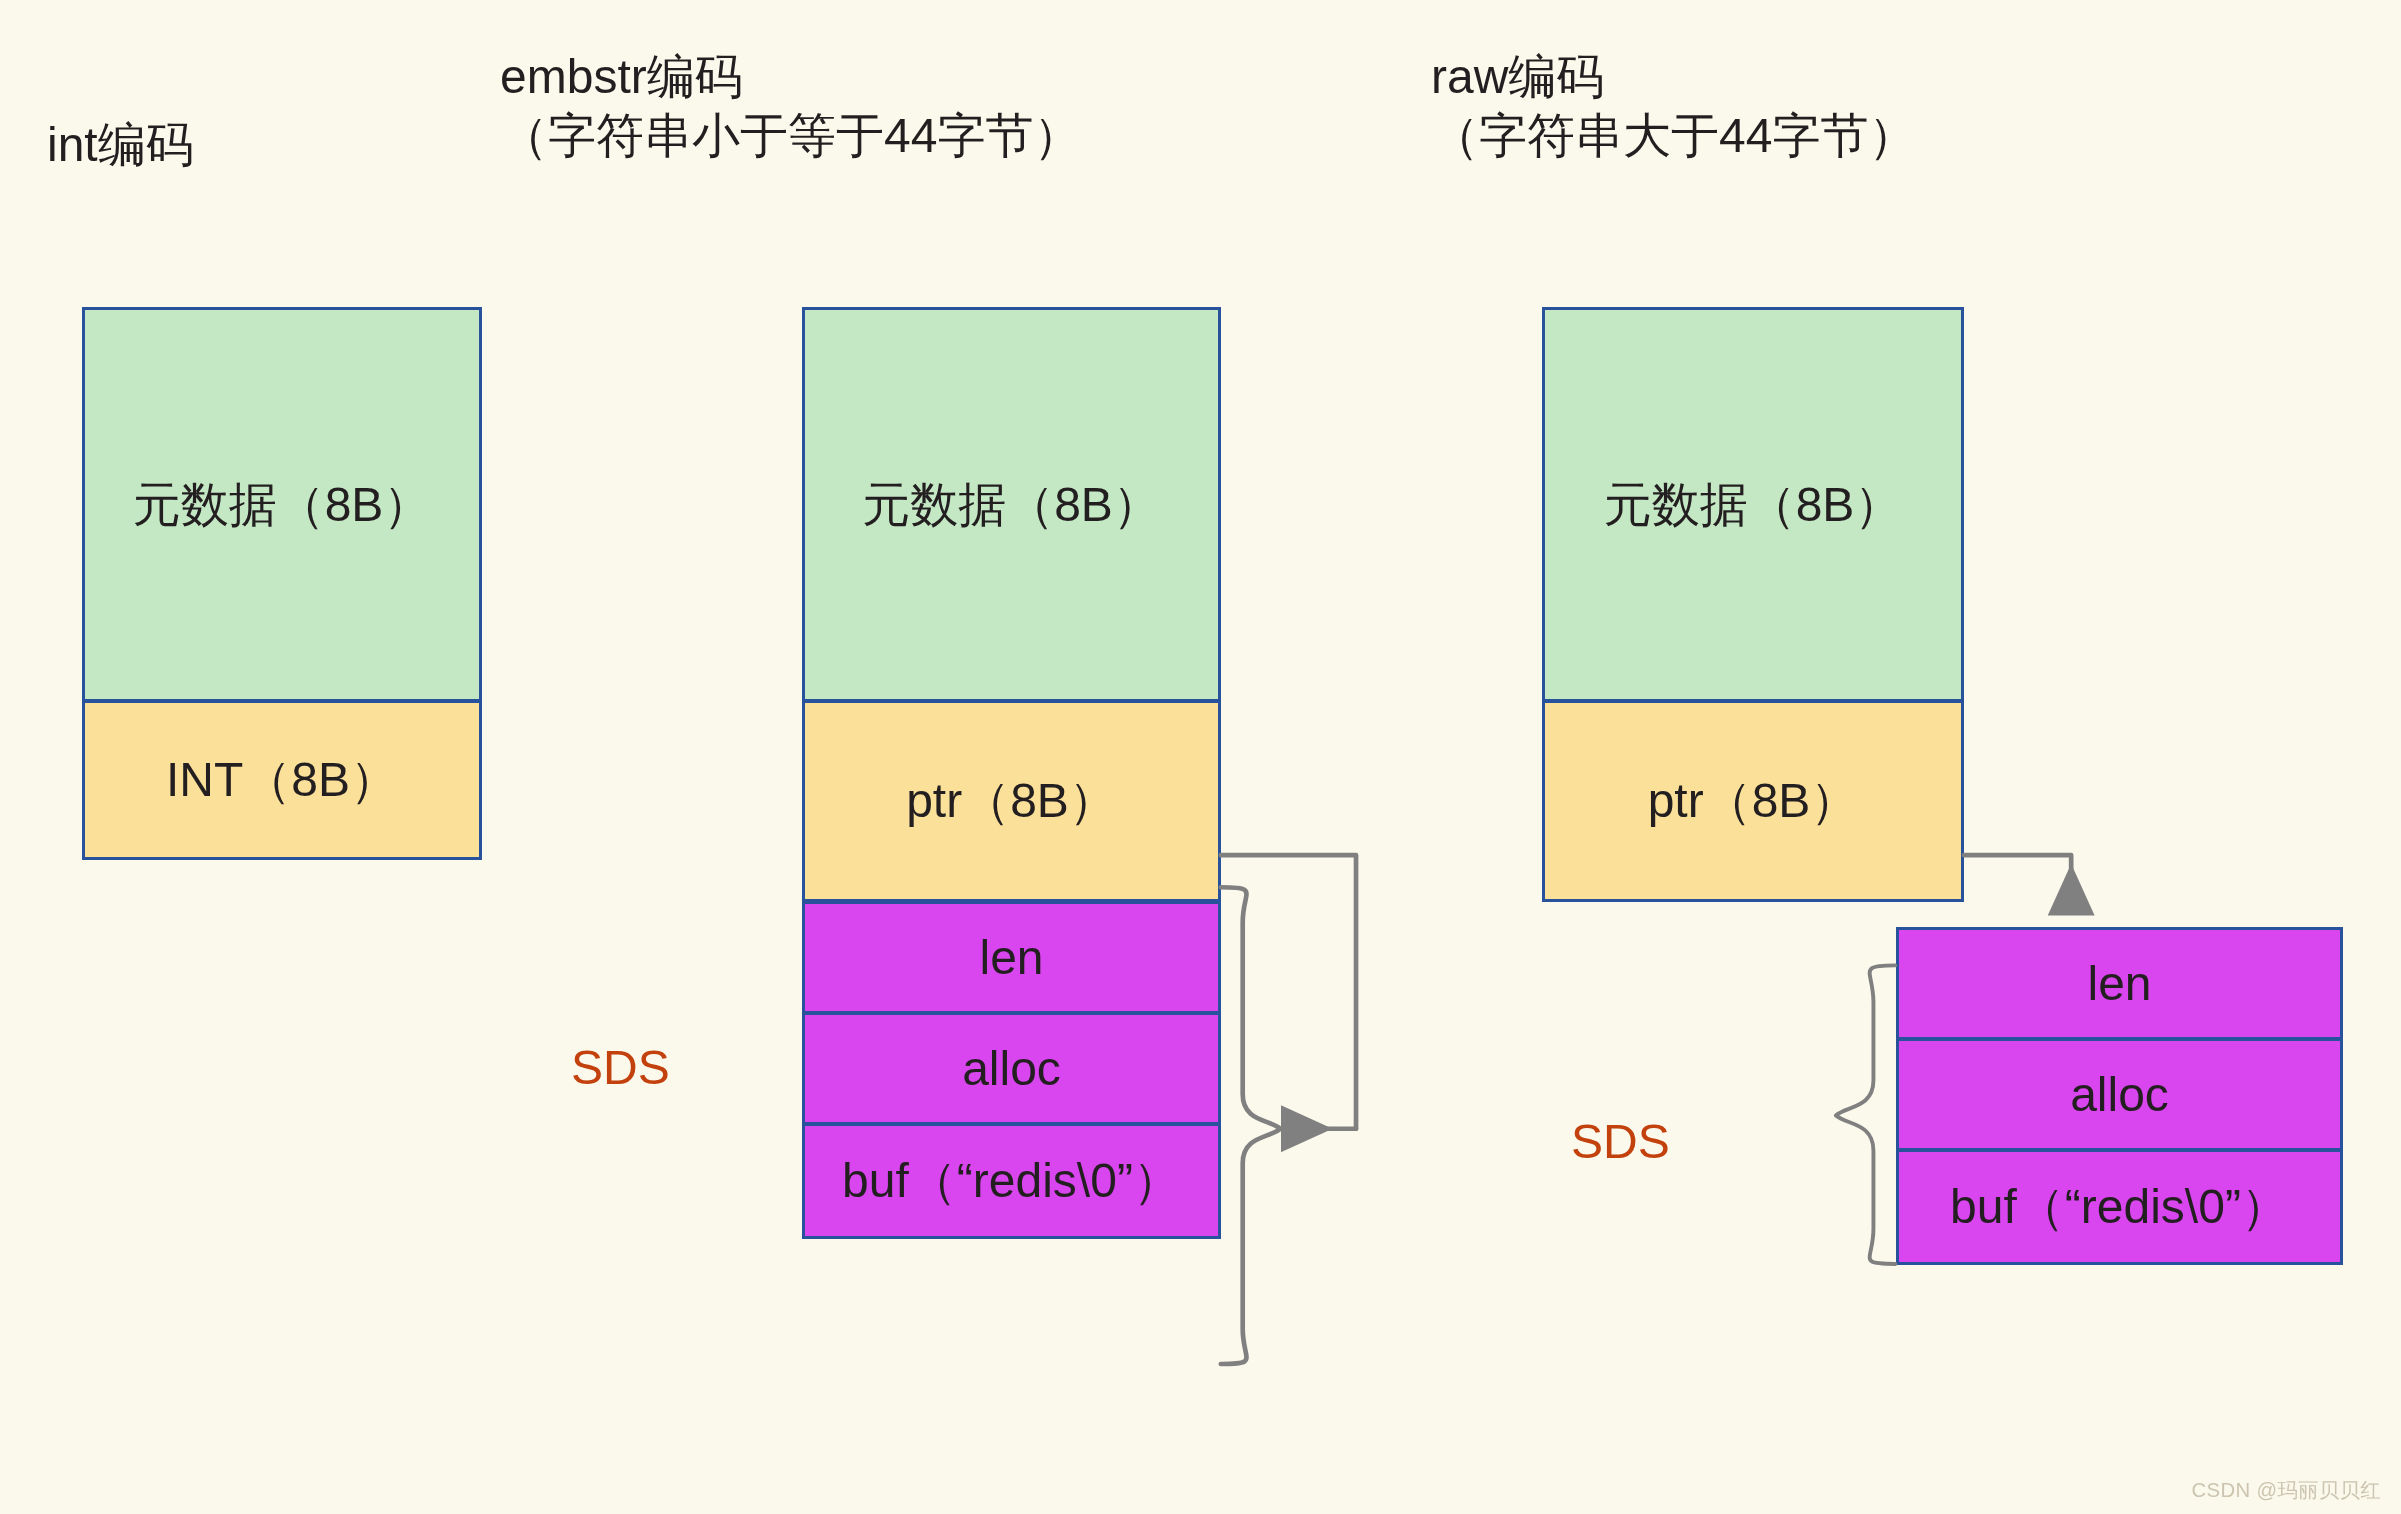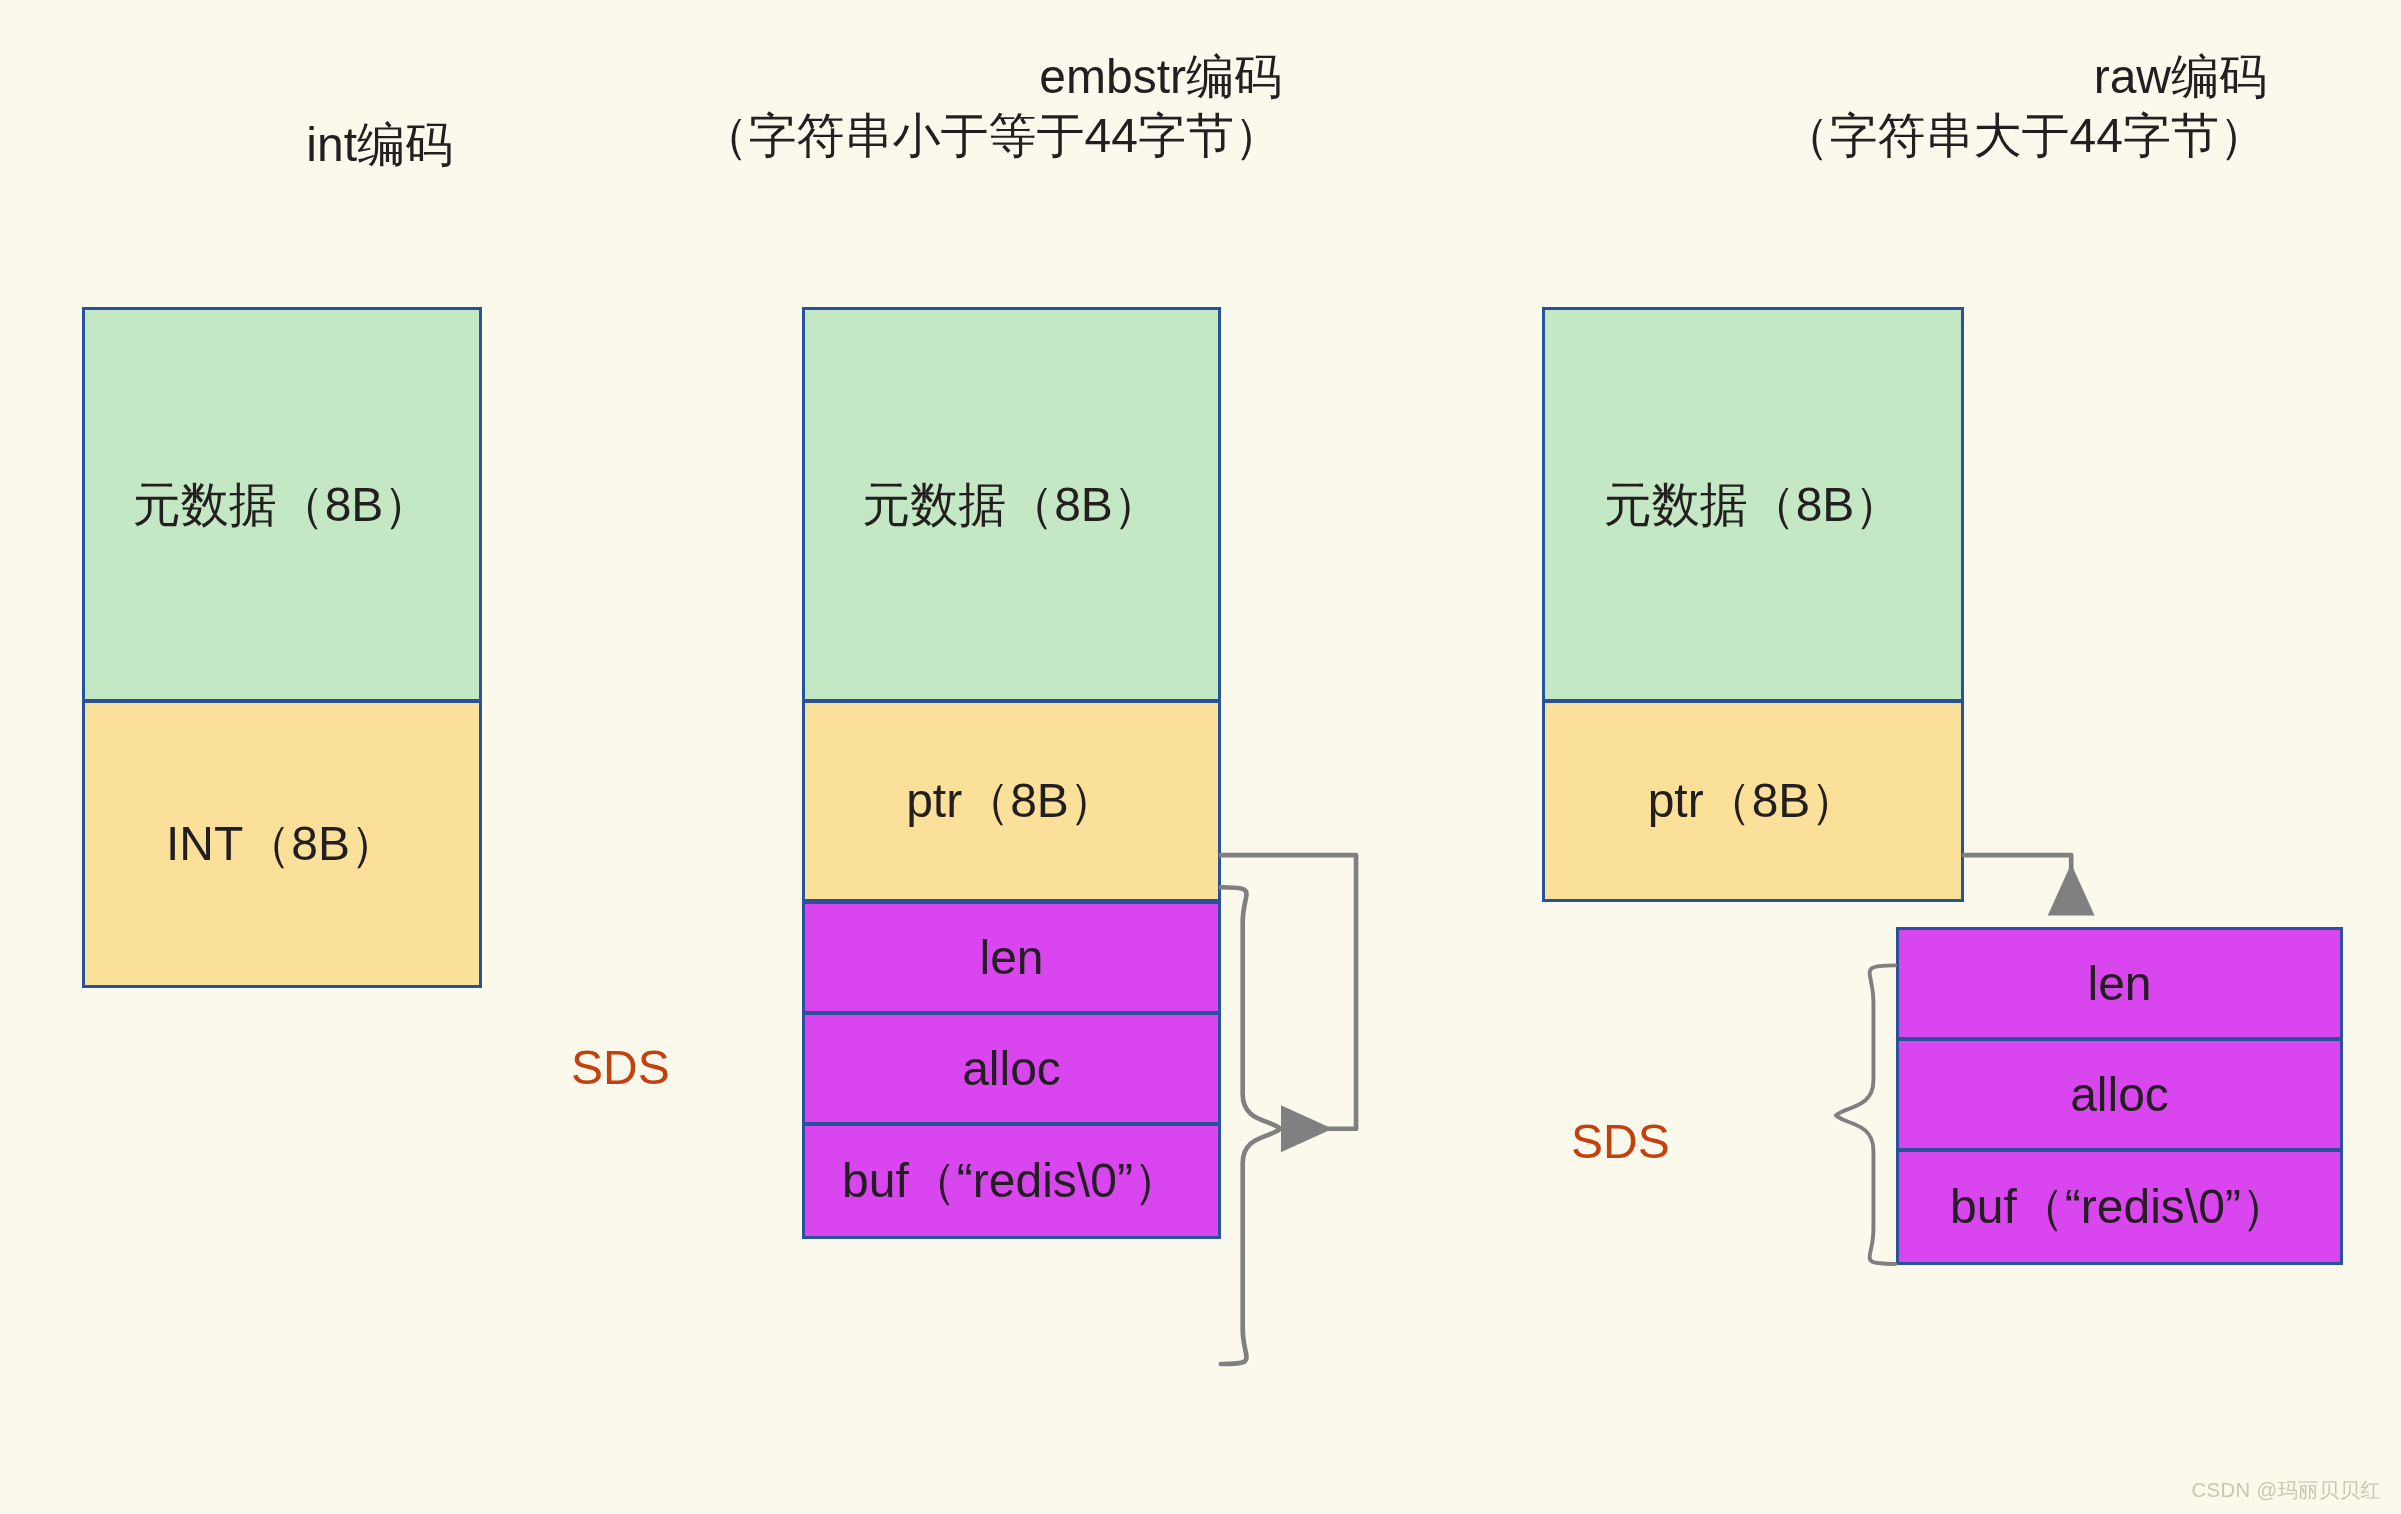--- a/index.html
+++ b/index.html
@@ -13,21 +13,21 @@
     height: 1515px;
     background: #fbf8ec;
     font-family: "Liberation Sans", "DejaVu Sans", sans-serif;
     color: #231f20;
     overflow: hidden;
   }
 
   
   .heading {
     position: absolute;
-    text-align: right;
+    text-align: left;
     line-height: 1.22;
     font-size: 48px;
     color: #231f20;
     white-space: nowrap;
   }
   #heading-int   { left: 47px;   top: 116px; width: 406px; }
   #heading-embstr{ left: 500px;  top: 48px;  width: 782px; }
   #heading-raw   { left: 1431px; top: 48px;  width: 836px; }
 
   .heading .line2 { display: block; }
@@ -46,21 +46,21 @@
     color: #231f20;
     text-align: center;
   }
   .cell.meta  { background: #c4e7c4; }
   .cell.ptr   { background: #fbe09a; }
   .cell.plain { background: #d946ef; }
   .cell span { display: block; }
 
   
   #int-meta { left: 82px;  top: 307px;  width: 400px; height: 395px; }
-  #int-val  { left: 82px;  top: 700px;  width: 400px; height: 288px; }
+  #int-val  { left: 82px;  top: 700px;  width: 400px; height: 160px; }
 
   
   #emb-meta  { left: 802px; top: 307px;  width: 419px; height: 395px; }
   #emb-ptr   { left: 802px; top: 700px;  width: 419px; height: 202px; }
   #emb-len   { left: 802px; top: 901px; width: 419px; height: 113px; }
   #emb-alloc { left: 802px; top: 1012px; width: 419px; height: 113px; }
   #emb-buf   { left: 802px; top: 1123px; width: 419px; height: 116px; }
 
   
   #raw-meta  { left: 1542px; top: 307px;  width: 422px; height: 395px; }

